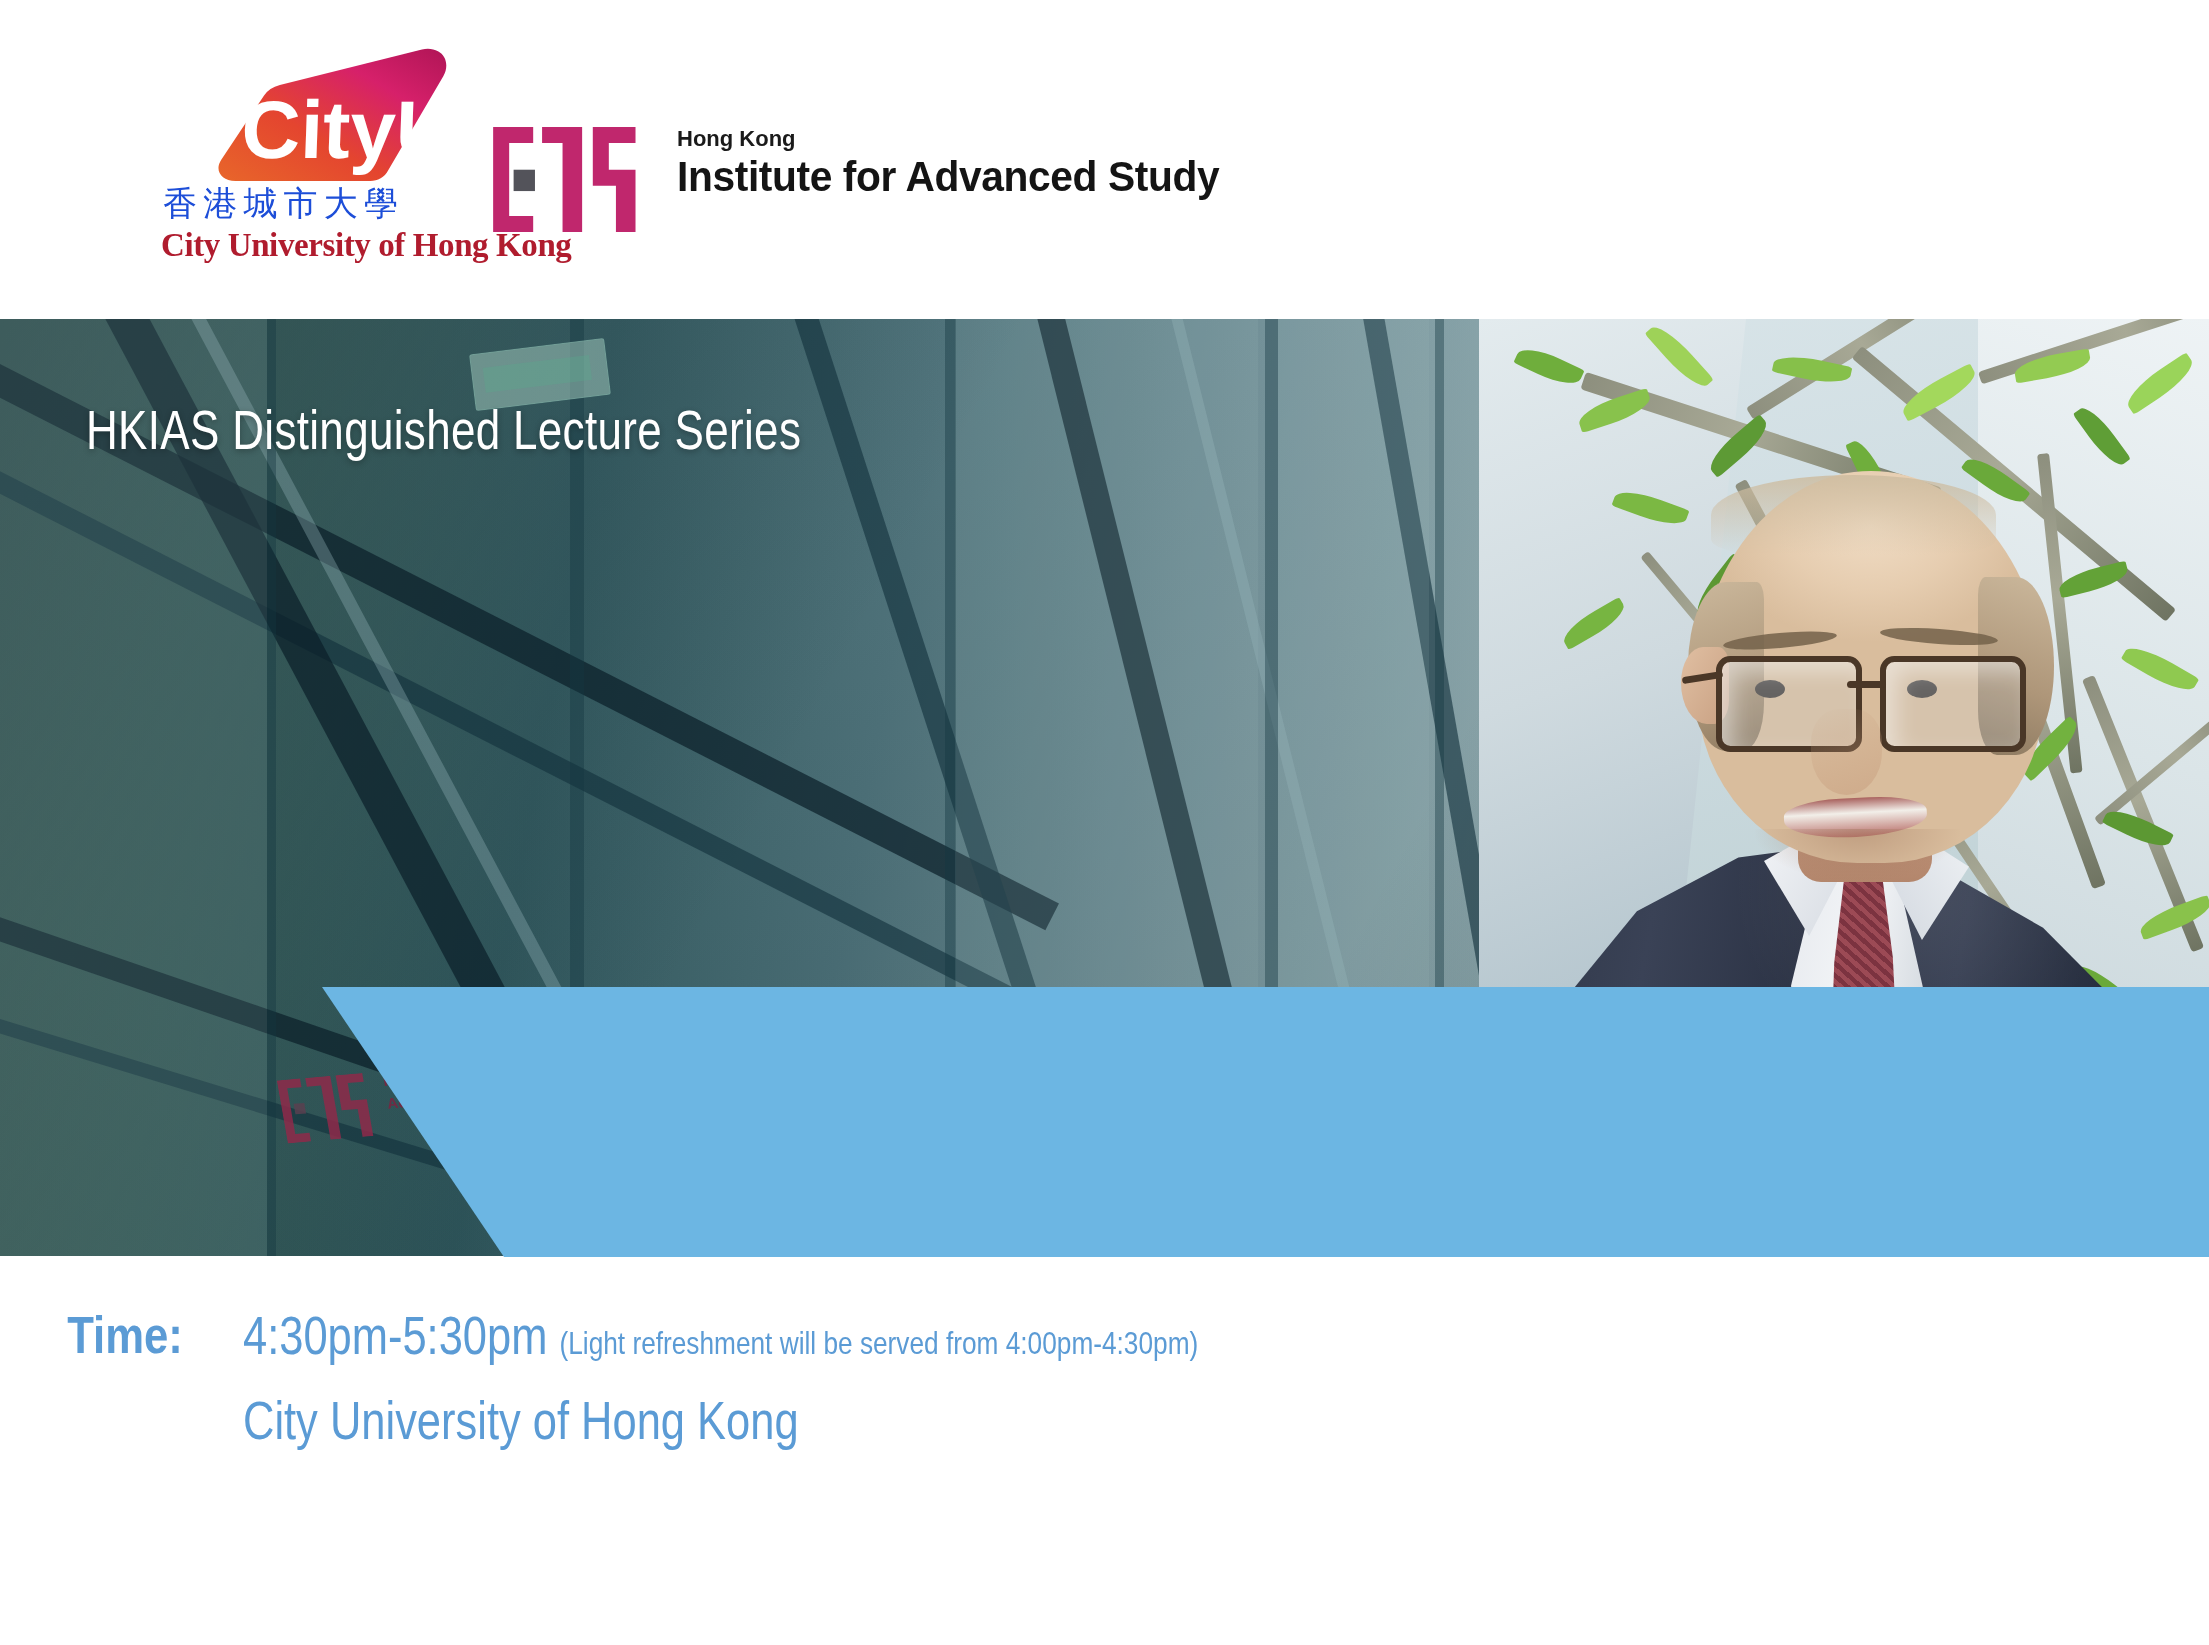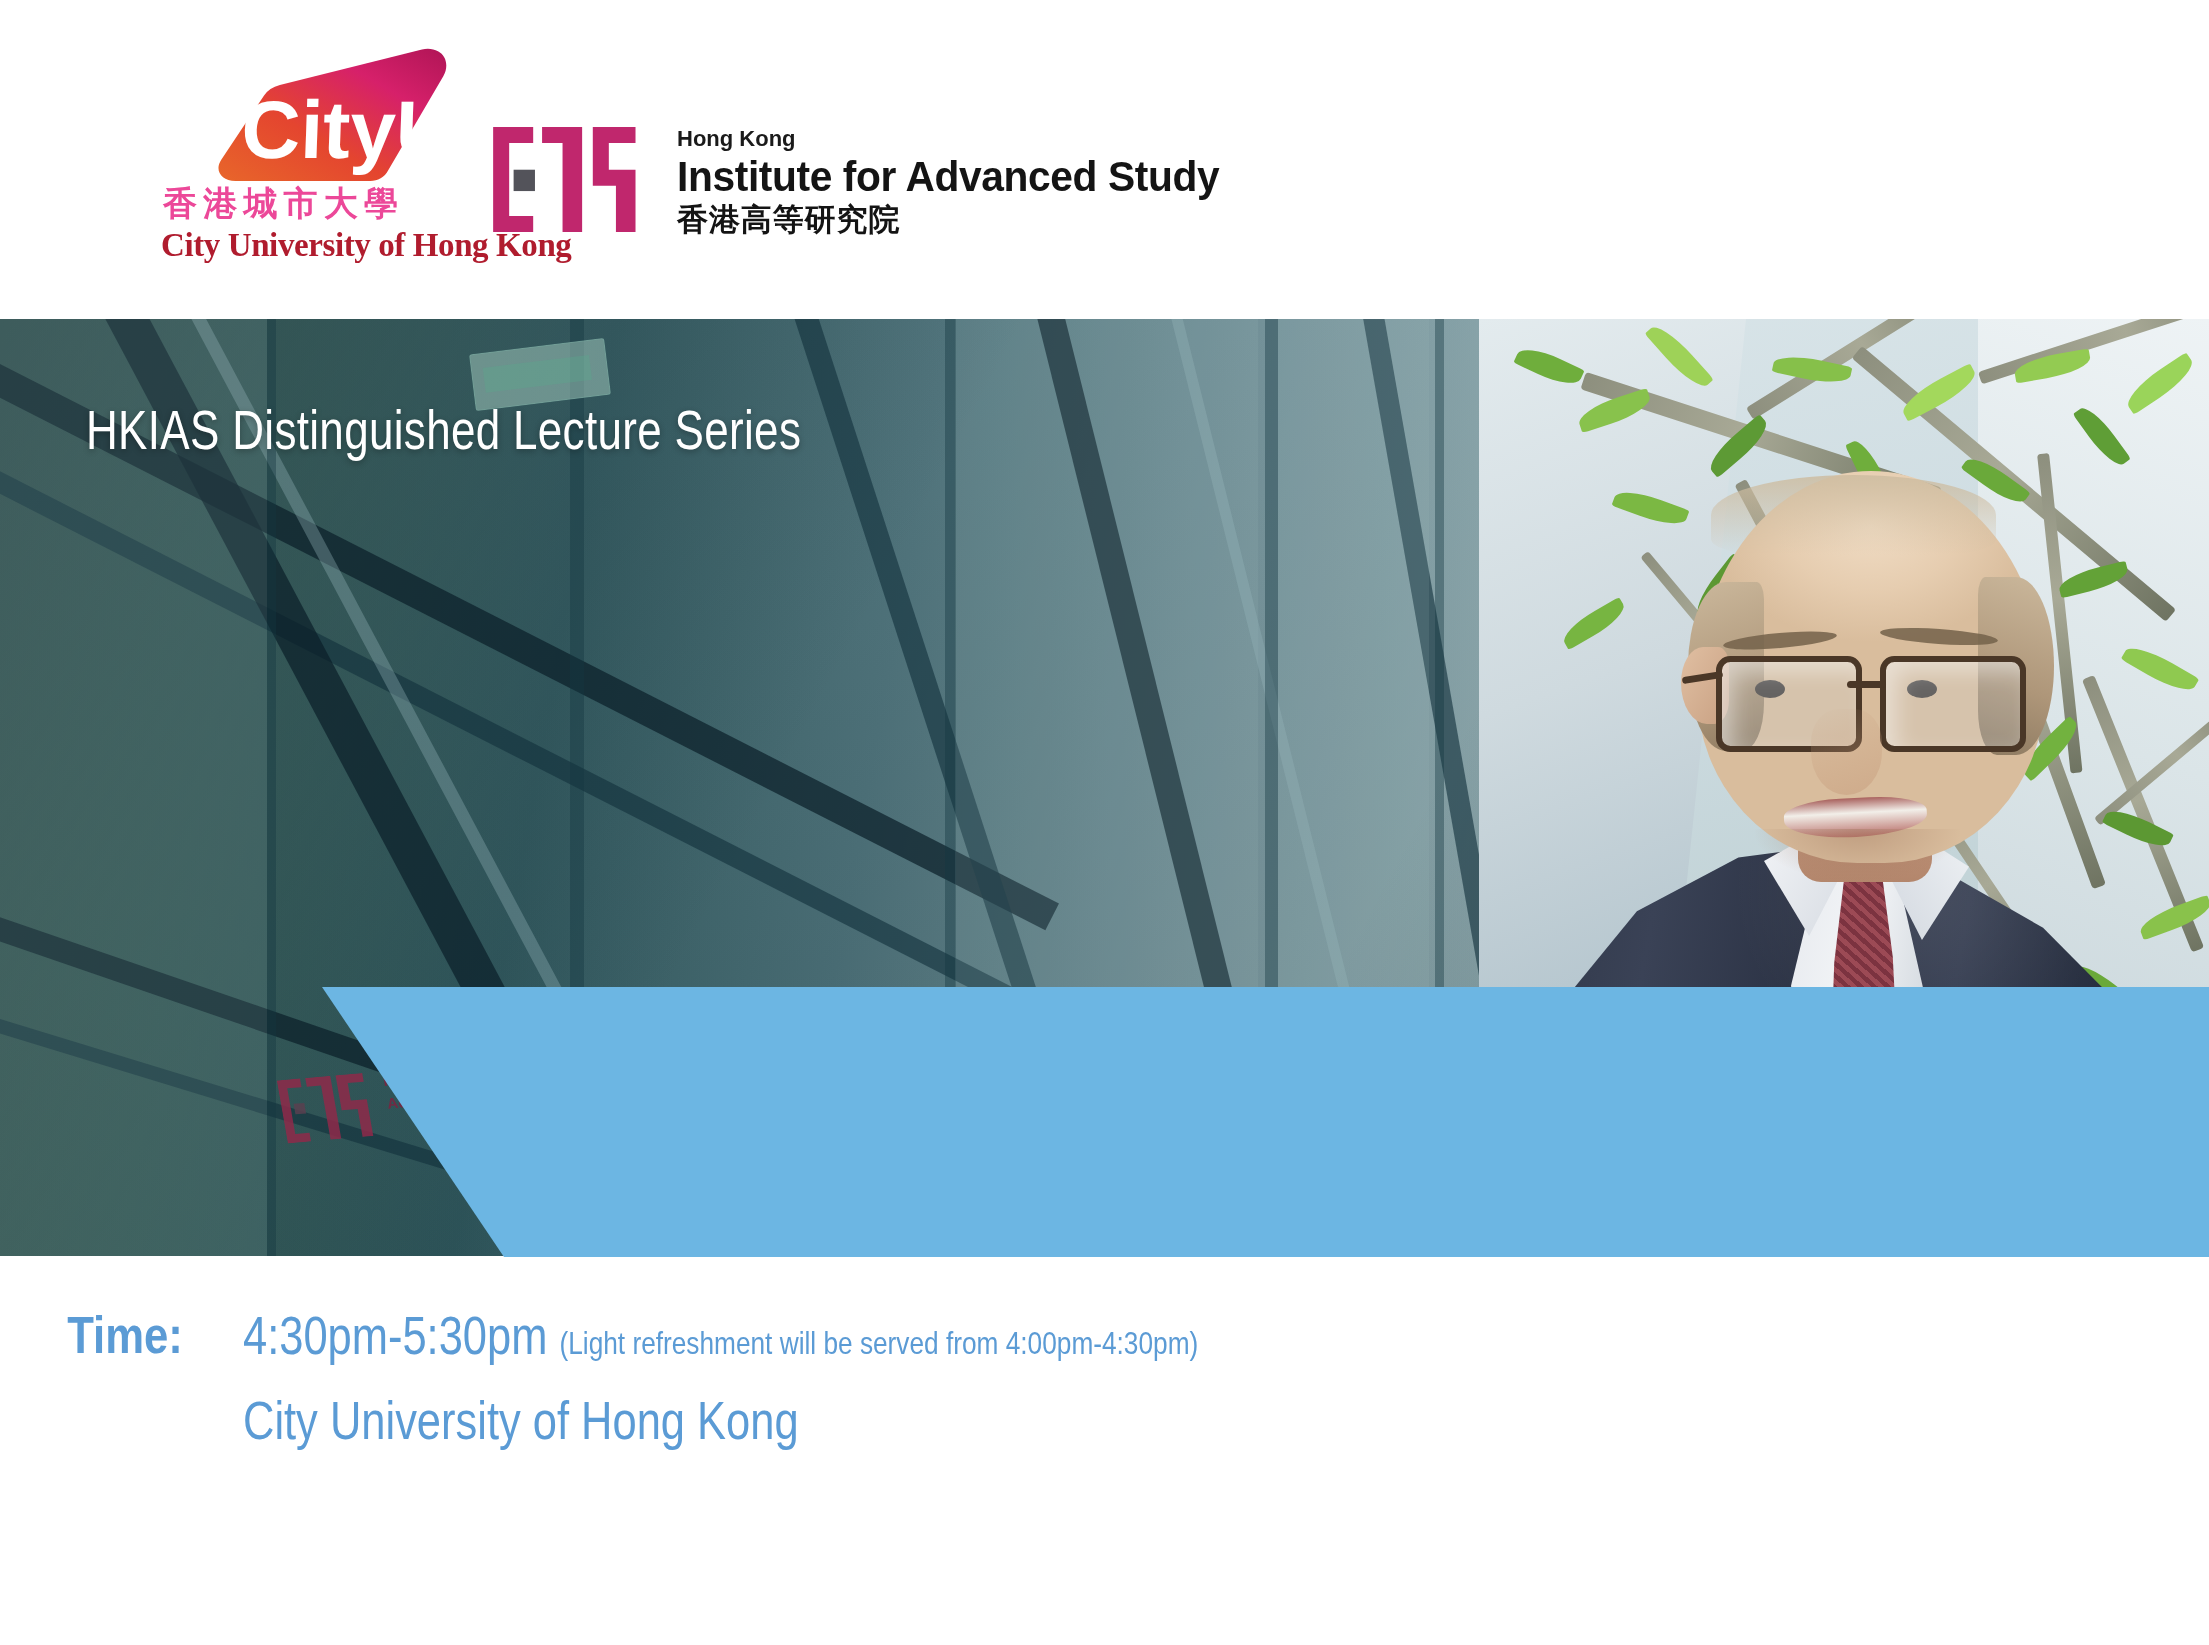--- a/index.html
+++ b/index.html
@@ -41,23 +41,22 @@
     width: 241px;
     height: 135px;
   }
   .cityu-chinese {
     position: absolute;
     left: 85px;
     top: 135px;
     font-family: "DejaVu Sans", "Liberation Sans", sans-serif;
     font-size: 34px;
     letter-spacing: 6.2px;
-    color: #ec4899;
-    white-space: nowrap;
-    font-weight: bold;
+    color: #1d4ed8;
+    white-space: nowrap;
   }
   .cityu-english {
     position: absolute;
     left: 83px;
     top: 181px;
     font-family: "Liberation Serif", serif;
     font-weight: bold;
     font-size: 33px;
     color: #b01c2e;
     white-space: nowrap;
@@ -702,21 +701,20 @@
     <div class="hkias-logo">
       <svg class="hkias-mark" viewBox="0 0 175 118">
         <path d="M0 0 H45 V18 H18 V100 H45 V118 H0 Z" fill="#c0276d"></path>
         <rect x="23" y="48" width="24" height="24" fill="#53535a"></rect>
         <path d="M55 0 H100 V118 H78 V18 H55 Z" fill="#c0276d"></path>
         <path d="M112 0 H160 V18 H130 V48 H160 V118 H138 V66 H112 Z" fill="#c0276d"></path>
       </svg>
       <div class="hkias-text">
         <div class="hkias-hk">Hong Kong</div>
         <div class="hkias-ias">Institute for Advanced Study</div>
-        <div class="hkias-cn">香港高等研究院</div>
       </div>
     </div>
   </div>
 
   <div id="details">
 
 
     <div class="detail-row">
       <div class="d-label">Time:</div>
       <div class="d-value">

